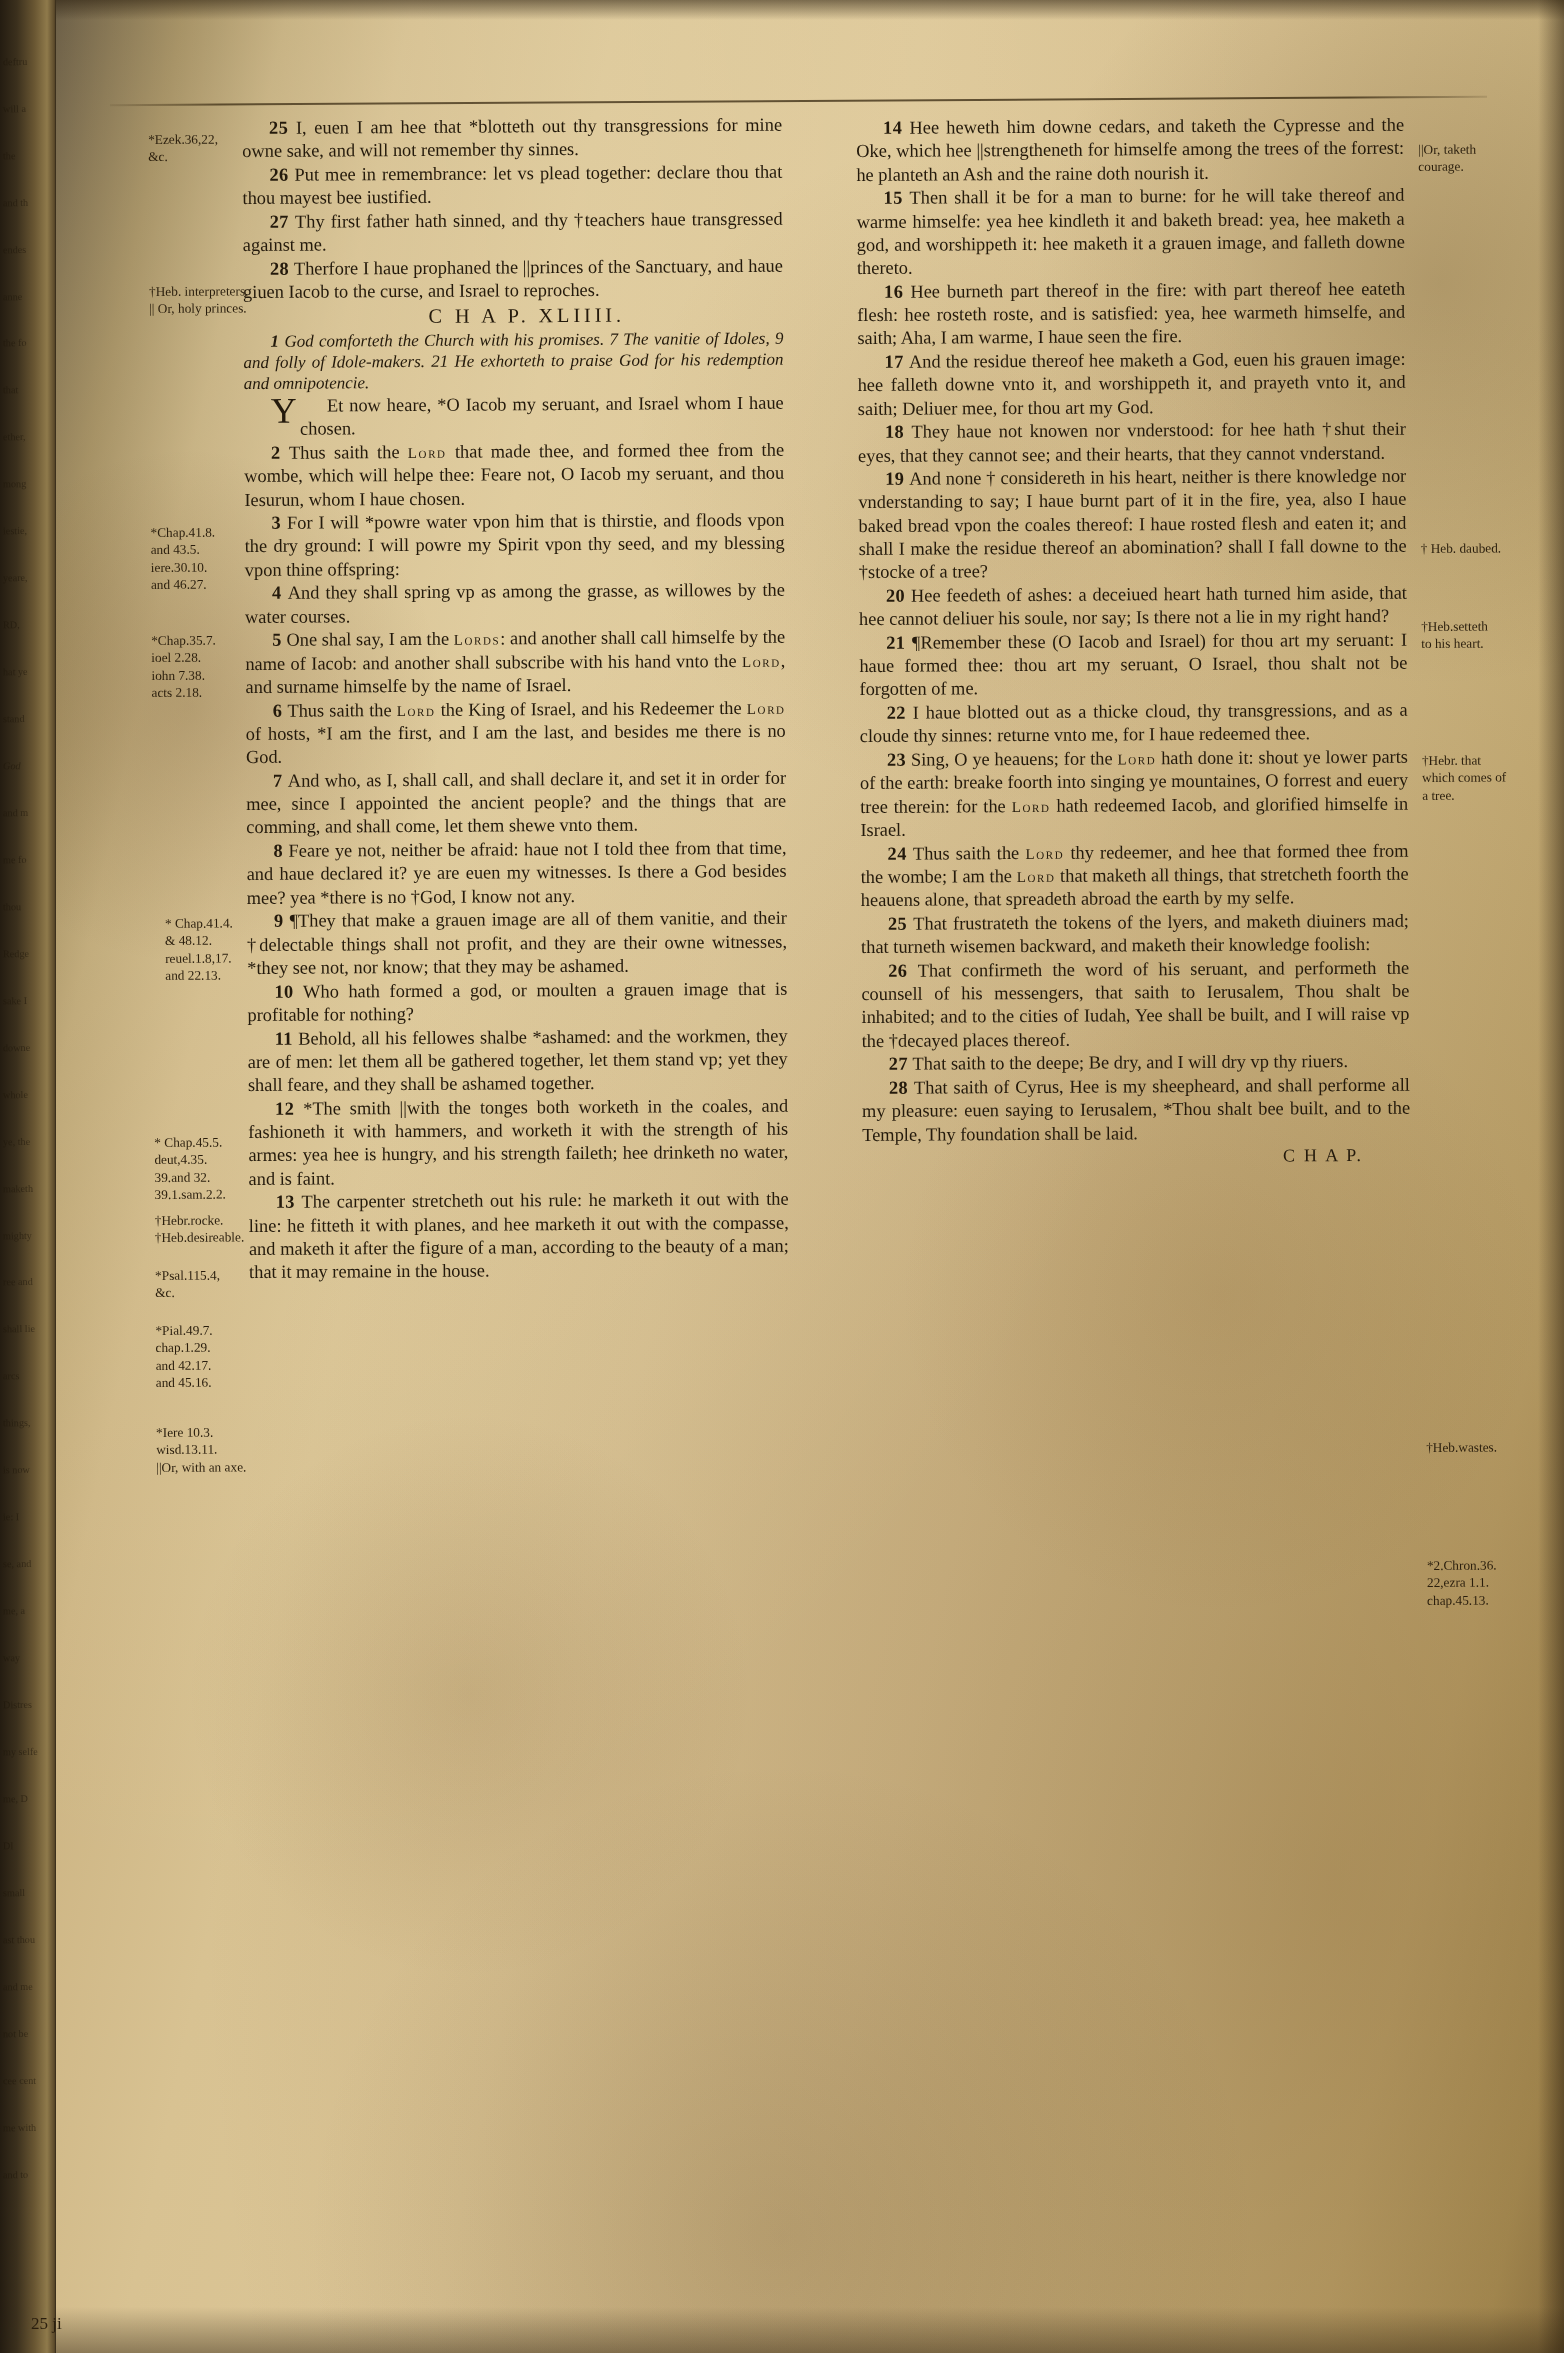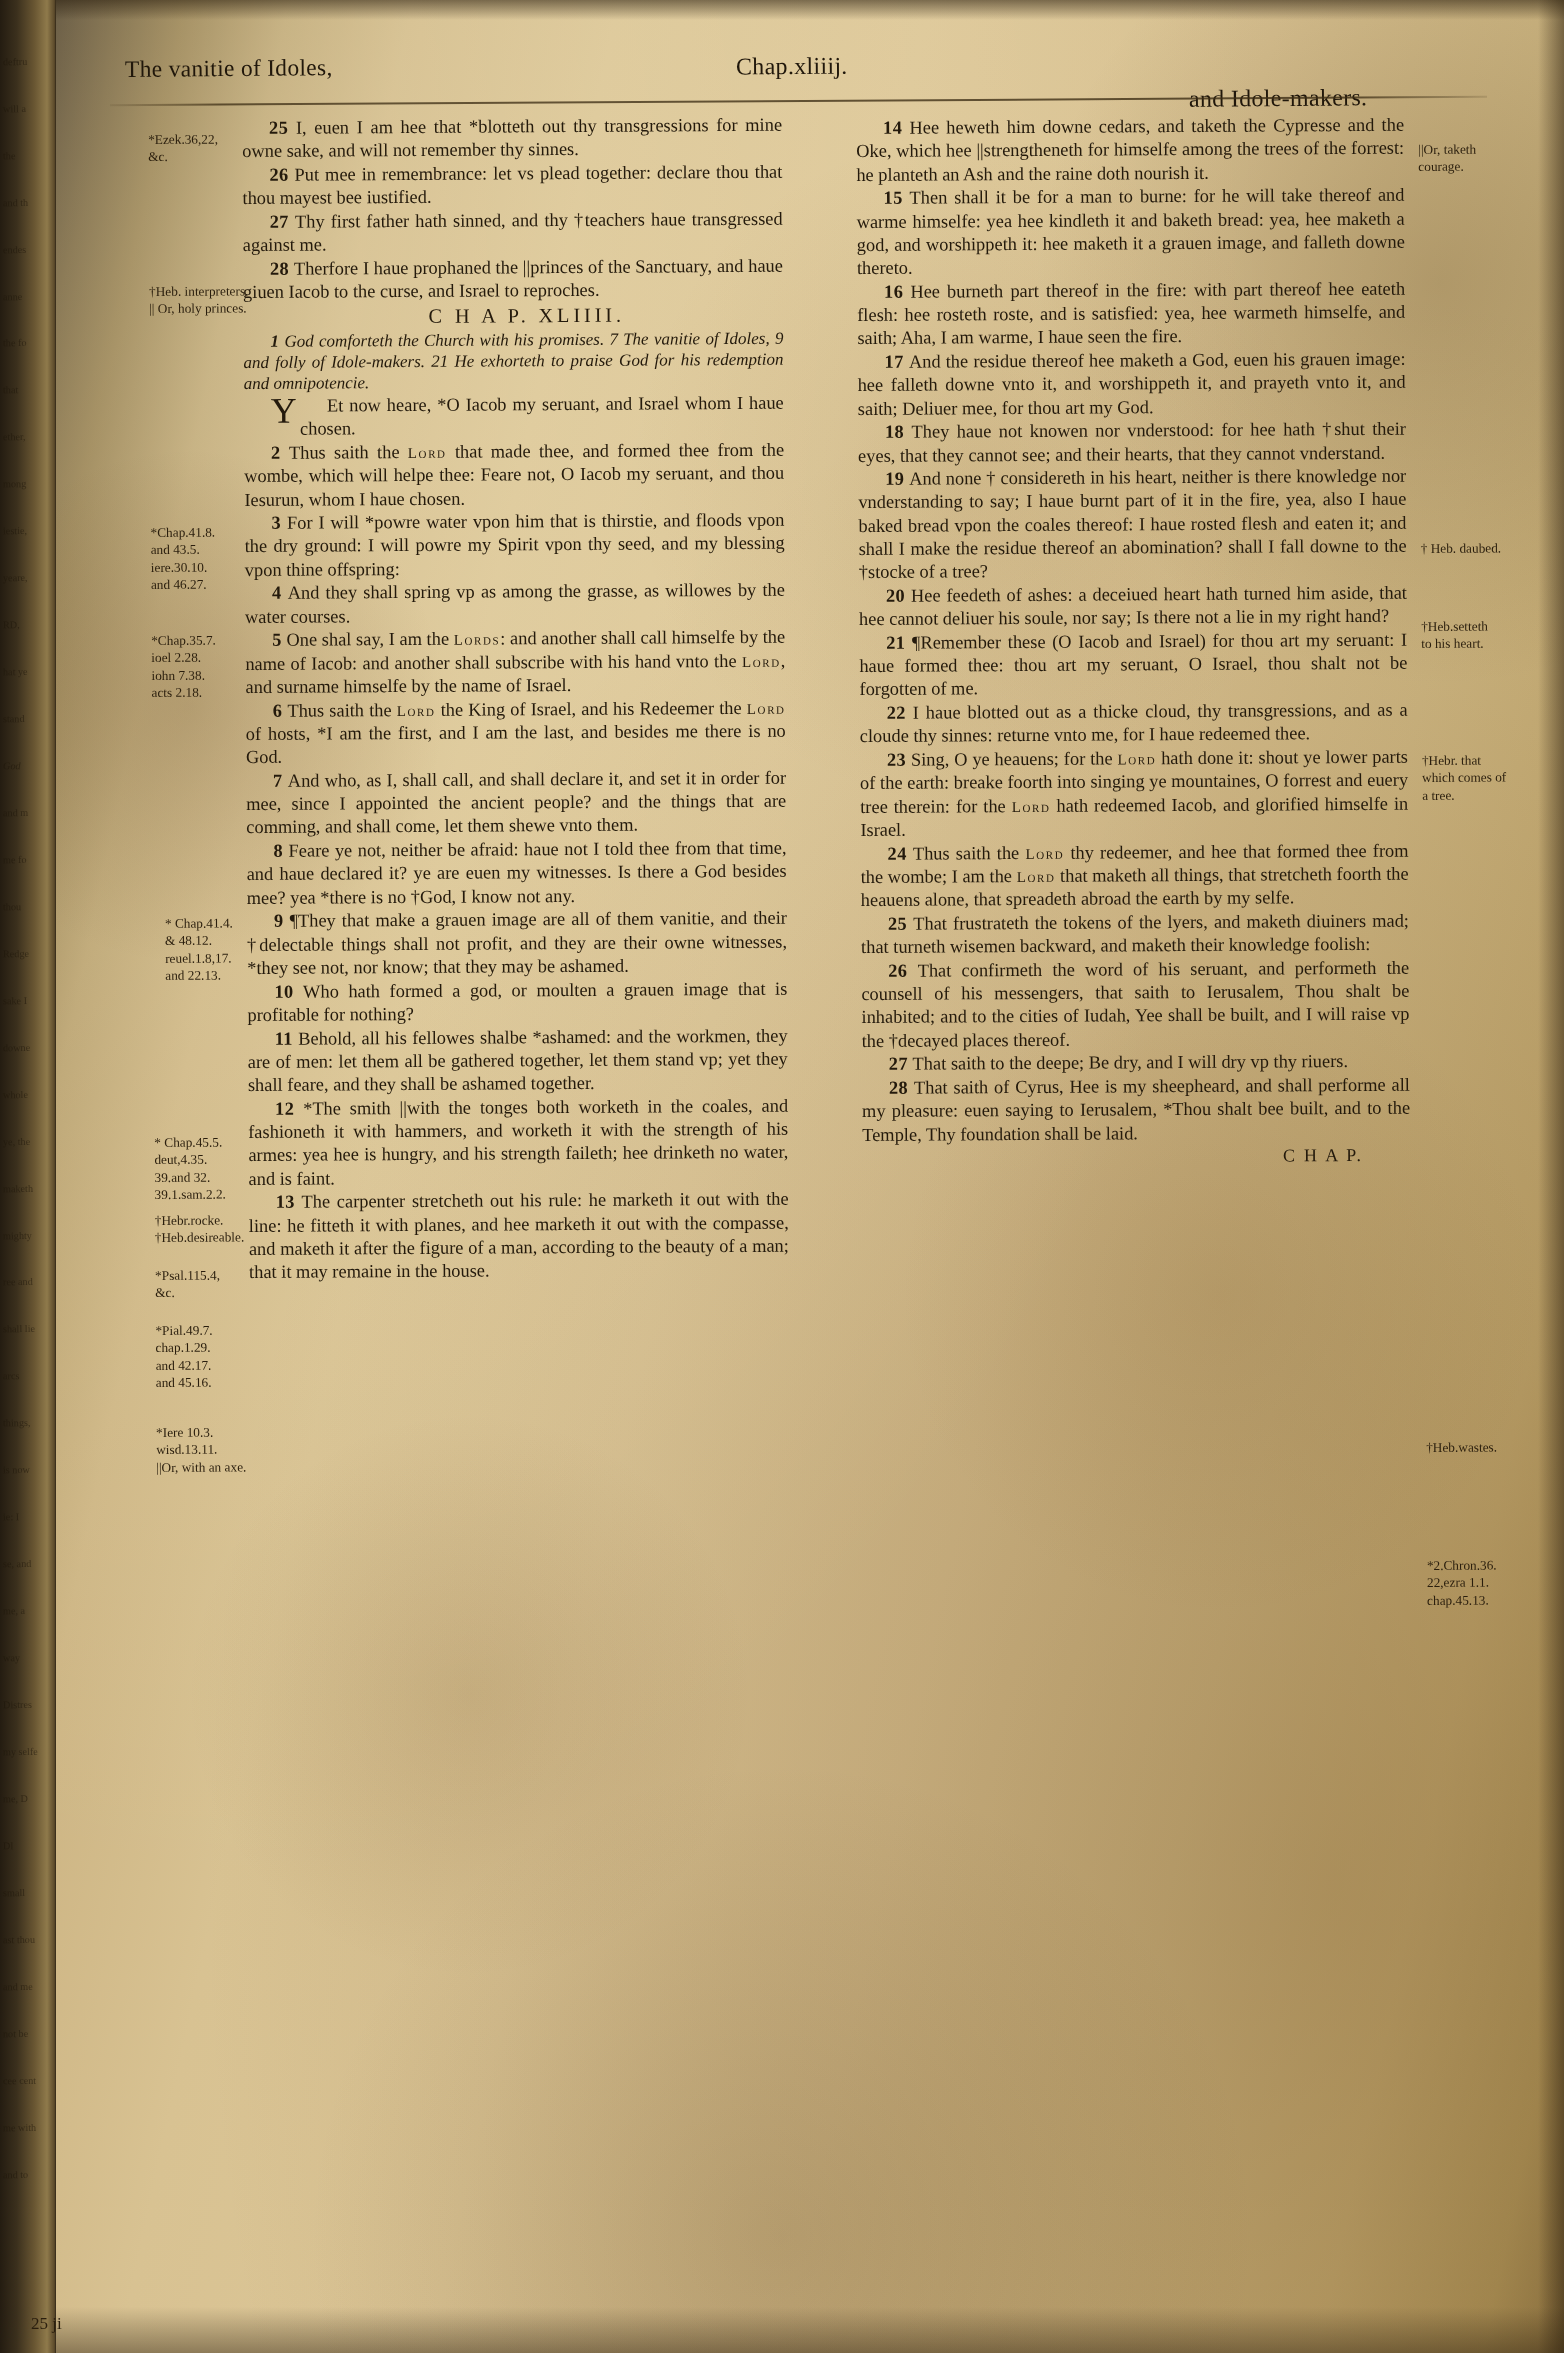--- a/index.html
+++ b/index.html
@@ -251,25 +251,20 @@
       <div class="gutter-text" style="top: 2027px;">not be</div>
       <div class="gutter-text" style="top: 2074px;">cee cent</div>
       <div class="gutter-text" style="top: 2121px;">me with</div>
       <div class="gutter-text" style="top: 2168px;">and to</div>
     </div>
 
   <div id="topedge"></div>
   <div id="rightedge"></div>
   <div id="bottomedge"></div>
 
-  <div id="running-head">
-    <div class="head-left">The vanitie of Idoles,</div>
-    <div class="head-center">Chap.xliiij.</div>
-    <div class="head-right">and Idole-makers.</div>
-  </div>
   <div id="rule-top"></div>
 
   <div id="body">
 
     <div class="margin-col" id="margin-left">
         <div class="mnote" style="top: 14px;">*Ezek.36,22,
 &amp;c.</div>
         <div class="mnote" style="top: 166px;">†Heb. interpreters.
 || Or, holy princes.</div>
         <div class="mnote" style="top: 407px;">*Chap.41.8.

